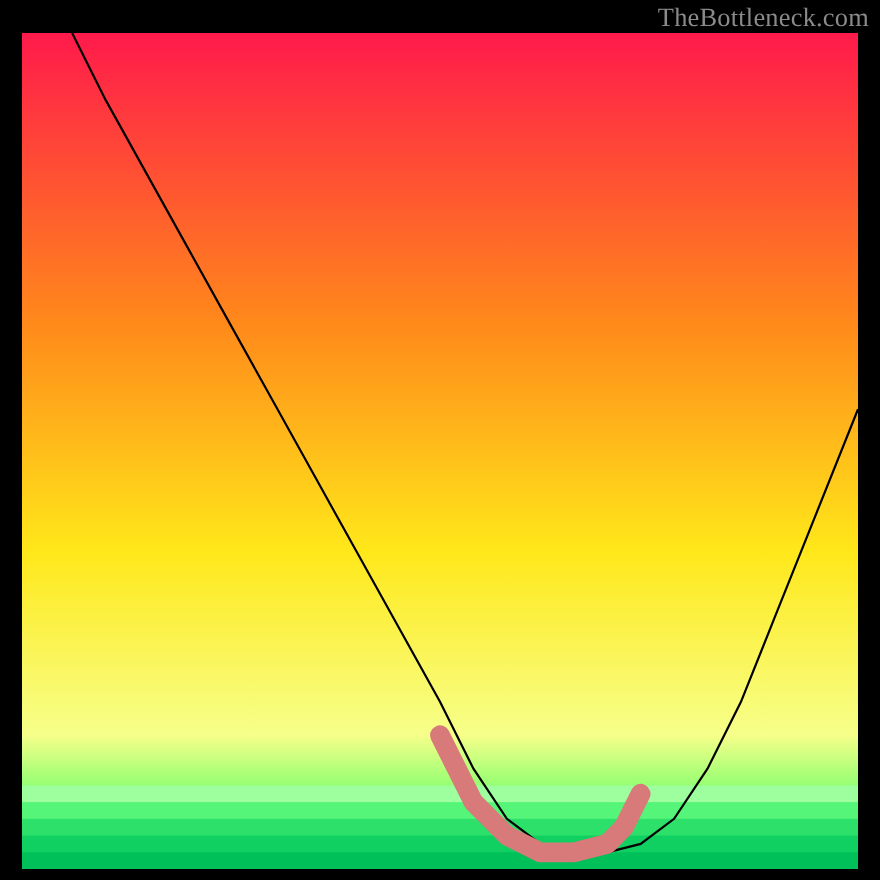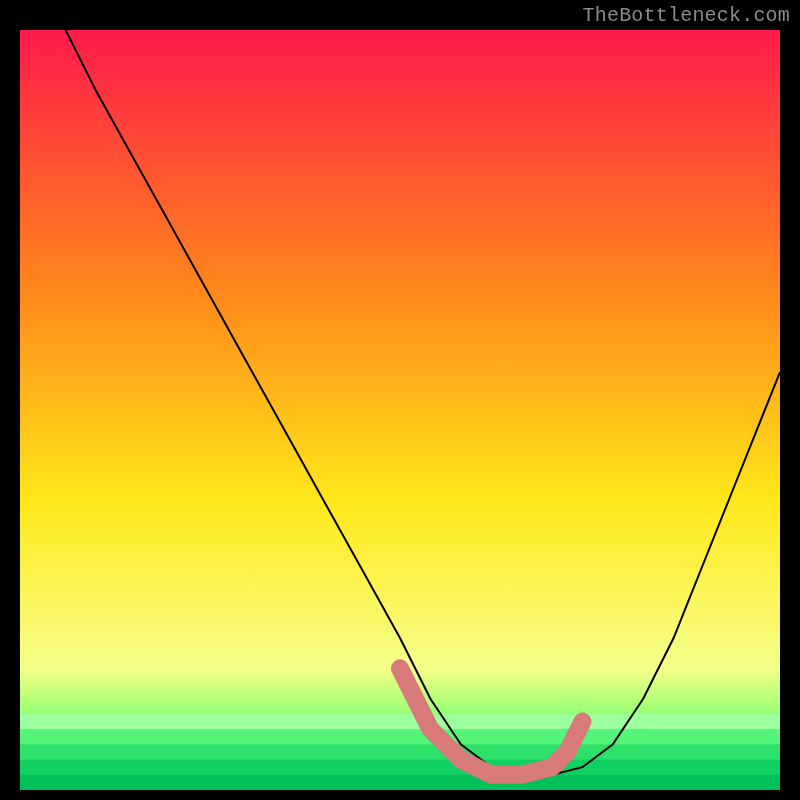--- a/index.html
+++ b/index.html
@@ -22,22 +22,22 @@
     position: absolute;
     left: 0;
     top: 0;
     width: 760px;
     height: 760px;
   }
   .watermark {
     position: absolute;
     top: 4px;
     right: 10px;
-    font-family: Liberation Mono, monospace;
-    font-size: 20px;
+    font-family: Liberation Serif, serif;
+    font-size: 24px;
     color: #8a8a8a;
     letter-spacing: 0.2px;
     user-select: none;
   }
   svg { display: block; }
 </style>
 </head>
 <body>
 
 <div class="watermark">TheBottleneck.com</div>

